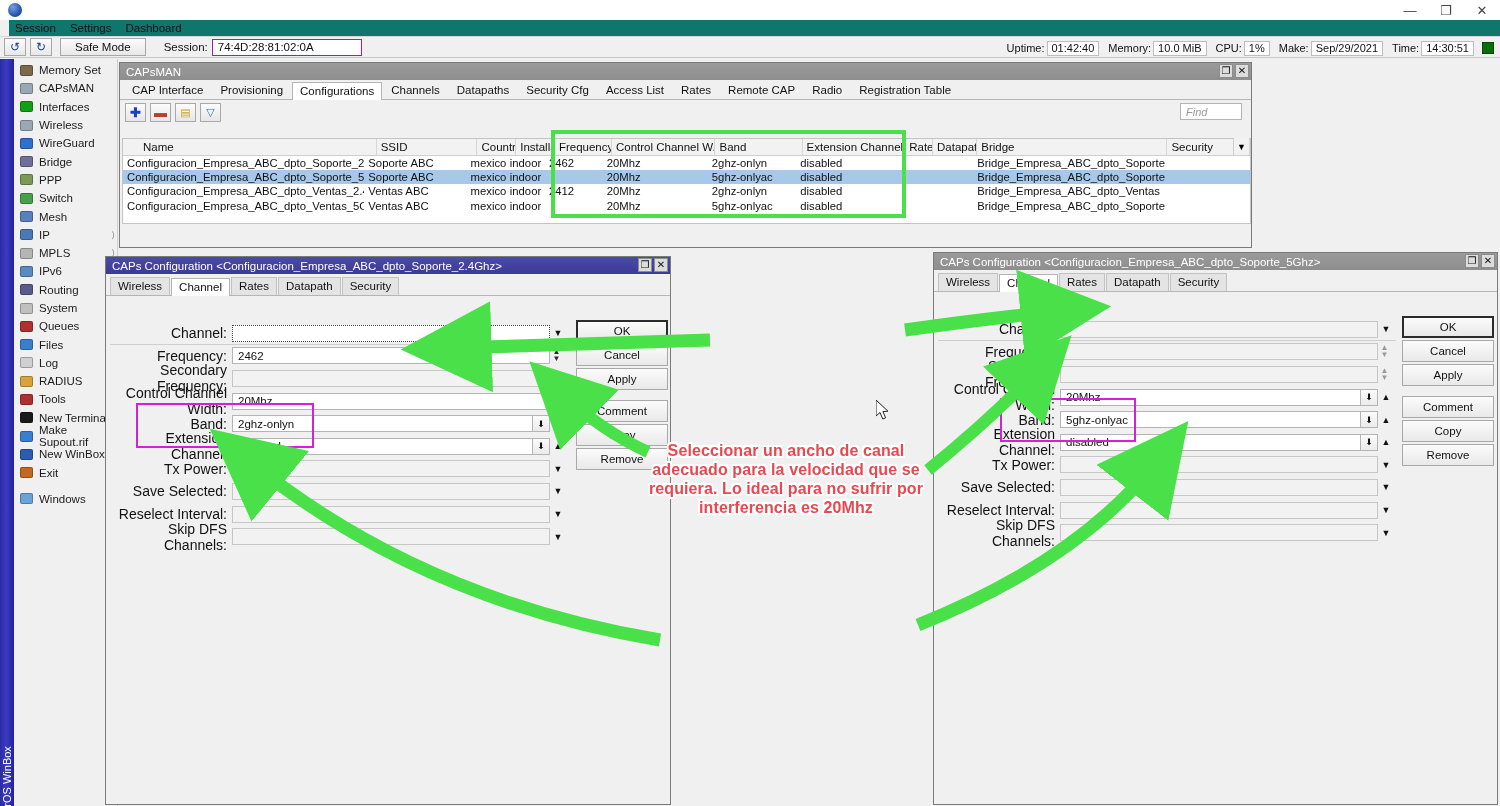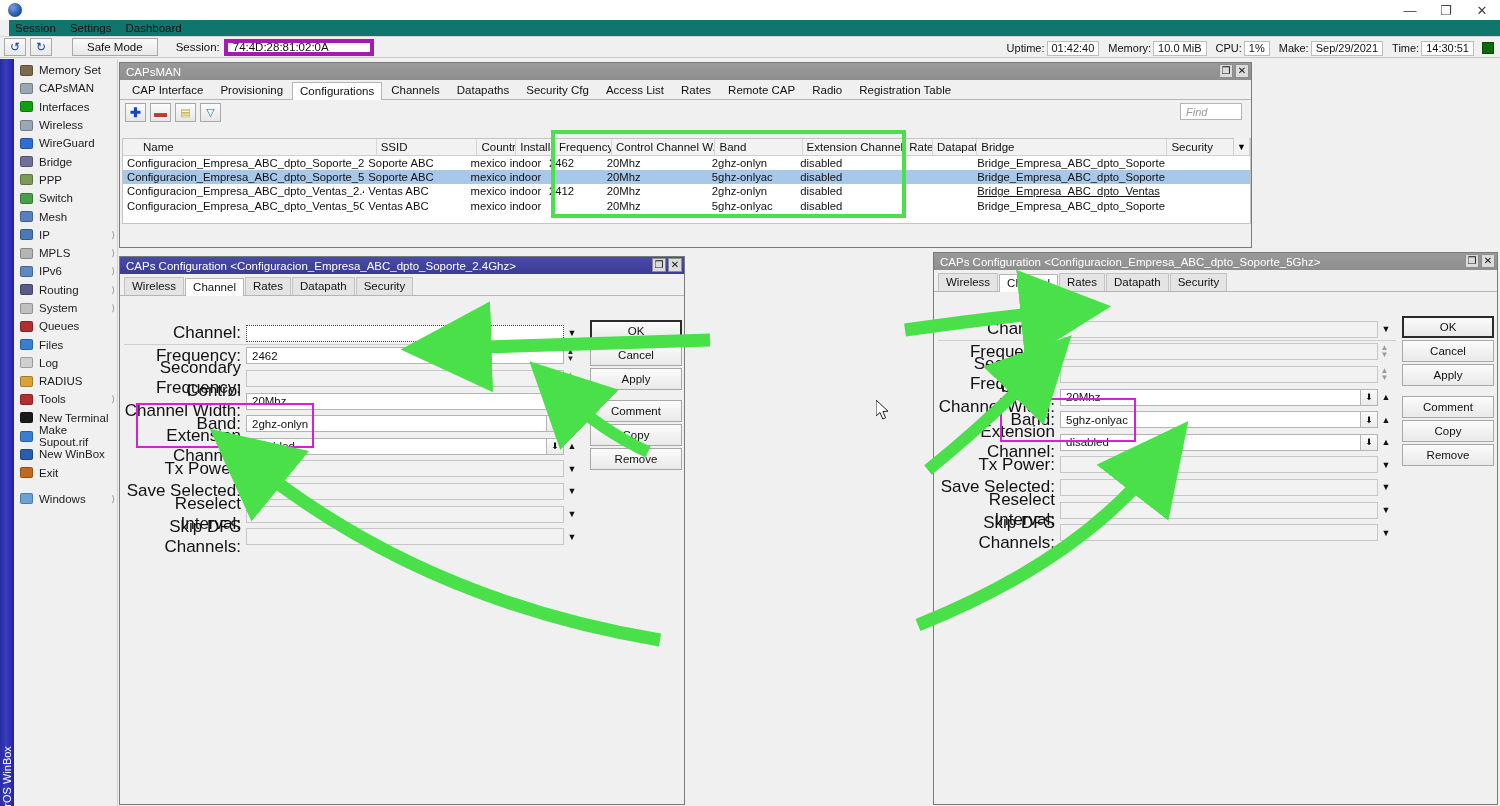--- a/index.html
+++ b/index.html
@@ -43,28 +43,28 @@
     background: #f0f0f0; border-top: 1px solid #d6d6d6; border-bottom: 1px solid #c8c8c8;
     display: flex; align-items: center;
   }
   .tb-btn {
     width: 22px; height: 18px; margin-left: 4px;
     border: 1px solid #a8a8a8; background: linear-gradient(#fbfbfb, #e8e8e8);
     display: flex; align-items: center; justify-content: center;
     color: #1a3f8f; font-size: 12px; line-height: 1;
   }
   .safe-mode {
-    height: 18px; margin-left: 20px; padding: 0 14px;
+    height: 18px; margin-left: 8px; padding: 0 14px;
     border: 1px solid #a8a8a8; background: linear-gradient(#fbfbfb, #e8e8e8);
     display: flex; align-items: center; font-size: 11.5px; color: #111;
   }
   .sess-label { margin-left: 18px; font-size: 11.5px; color: #111; }
   .sess-box {
     margin-left: 4px; height: 17px; min-width: 150px; padding: 0 5px;
-    border: 4px solid #a21caf; background: #ffffff;
+    border: 1px solid #a21caf; background: #ffffff;
     display: flex; align-items: center; font-size: 11.5px; color: #111;
   }
   .tb-right { position: absolute; right: 6px; top: 0; height: 22px; display: flex; align-items: center; }
   .tb-stat { display: flex; align-items: center; margin-left: 9px; font-size: 11px; color: #111; }
   .tb-stat .k { margin-right: 2px; }
   .tb-stat .v { border: 1px solid #bdbdbd; background: #fff; padding: 0 4px; height: 15px; display: flex; align-items: center; }
   .tb-led { width: 12px; height: 12px; background: #0a6b0a; margin-left: 8px; border: 1px solid #064a06; }
 
   
   .sidebar {
@@ -150,21 +150,21 @@
     position: absolute; left: 2px; bottom: 2px; width: 1129px; height: 18px;
     font-size: 11.5px; color: #111; display: flex; align-items: center; padding-left: 5px;
     border-top: 1px solid #dcdcdc;
   }
   .cm-scroll-col { position: absolute; right: 2px; top: 75px; width: 16px; height: 17px; border-left: 1px solid #cfcfcf; background: #f2f2f2; display:flex; align-items:center; justify-content:center;}
 
   
   .dlg-body { position: relative; }
   .frm { position: absolute; left: 4px; top: 26px; }
   .row { position: relative; height: 22.6px; display: flex; align-items: center; }
-  .lbl { width: 122px; text-align: right; font-size: 17px; color: #111; padding-right: 5px; }
+  .lbl { width: 122px; text-align: right; font-size: 14px; color: #111; padding-right: 5px; }
   .fld {
     height: 17px; border: 1px solid #b4b4b4; background: #ffffff;
     display: flex; align-items: center; padding-left: 5px;
     font-size: 11.5px; color: #111;
   }
   .fld.dis { background: #f2f2f2; border-color: #c6c6c6; }
   .fld.focus { border: 1px dotted #444; background:#fff; }
   .caret-dn { width: 16px; display:flex; align-items:center; justify-content:center; color:#111; font-size: 9px; }
   .spin { width: 13px; display: flex; flex-direction: column; align-items: center; justify-content: center; gap: 1px; }
   .spin i { font-style: normal; font-size: 8px; line-height: 6px; color: #2b2b2b; }
@@ -502,21 +502,21 @@
             <div style="width: 260px;">Configuracion_Empresa_ABC_dpto_Ventas_2.4Ghz</div>
             <div style="width: 110px;">Ventas ABC</div>
             <div style="width: 42px;">mexico</div>
             <div style="width: 42px;">indoor</div>
             <div style="width: 62px;">2412</div>
             <div style="width: 113px;">20Mhz</div>
             <div style="width: 95px;">2ghz-onlyn</div>
             <div style="width: 112px;">disabled</div>
             <div style="width: 30px;"></div>
             <div style="width: 48px;"></div>
-            <div style="width: 208px; text-decoration: underline;">Bridge_Empresa_ABC_dpto_Ventas</div>
+            <div style="width: 208px;">Bridge_Empresa_ABC_dpto_Ventas</div>
             <div style="width: 90px;"></div>
           </div>
           <div class="cm-row">
             <div style="width: 260px;">Configuracion_Empresa_ABC_dpto_Ventas_5Ghz</div>
             <div style="width: 110px;">Ventas ABC</div>
             <div style="width: 42px;">mexico</div>
             <div style="width: 42px;">indoor</div>
             <div style="width: 62px;"></div>
             <div style="width: 113px;">20Mhz</div>
             <div style="width: 95px;">5ghz-onlyac</div>
@@ -526,21 +526,21 @@
             <div style="width: 208px;">Bridge_Empresa_ABC_dpto_Soporte</div>
             <div style="width: 90px;"></div>
           </div>
         </div>
     </div>
     <div class="cm-scroll-col">
         <span style="font-size:9px">▼</span>
       </div>
   </div>
 
-  <div class="wb-win" id="dlg-left" style="left:119px; top:256px; width:566px; height:549px;">
+  <div class="wb-win" id="dlg-left" style="left:105px; top:256px; width:566px; height:549px;">
     <div class="wb-title active">
       <span>CAPs Configuration &lt;Configuracion_Empresa_ABC_dpto_Soporte_2.4Ghz&gt;</span>
       <div class="wb-title-ctrls">
         <div class="wb-tc">❐</div>
         <div class="wb-tc">✕</div>
       </div>
     </div>
     <div class="wb-tabs" id="dlg-left-tabs" style="margin-top:2px;">
         <div class="wb-tab inactive-look">Wireless</div>
         <div class="wb-tab selected">Channel</div>
@@ -729,18 +729,19 @@
 
     <path d="M 660 640 Q 420 600 248 460" stroke="#4ae04a" stroke-width="13" fill="none" marker-end="url(#ah)"></path>
 
     <path d="M 905 330 Q 990 318 1062 311" stroke="#4ae04a" stroke-width="13" fill="none" marker-end="url(#ah)"></path>
 
     <path d="M 928 470 Q 990 420 1040 368" stroke="#4ae04a" stroke-width="12" fill="none" marker-end="url(#ah)"></path>
 
     <path d="M 918 625 Q 1080 560 1158 460" stroke="#4ae04a" stroke-width="13" fill="none" marker-end="url(#ah)"></path>
   </svg>
 
+  <div class="anno" id="anno-1" style="left:636px; top:442px; width:300px;">Seleccionar un ancho de canal adecuado para la velocidad que se requiera. Lo ideal para no sufrir por interferencia es 20Mhz</div>
 
   <svg class="cursor" style="left:876px; top:400px;" width="16" height="22" viewBox="0 0 16 22">
     <polygon points="0,0 0,16 4,12.5 6.8,19 9.6,17.8 6.9,11.5 12,11.2" fill="#ffffff" stroke="#222" stroke-width="1"></polygon>
   </svg>
 
 </div>
 
 </body></html>

